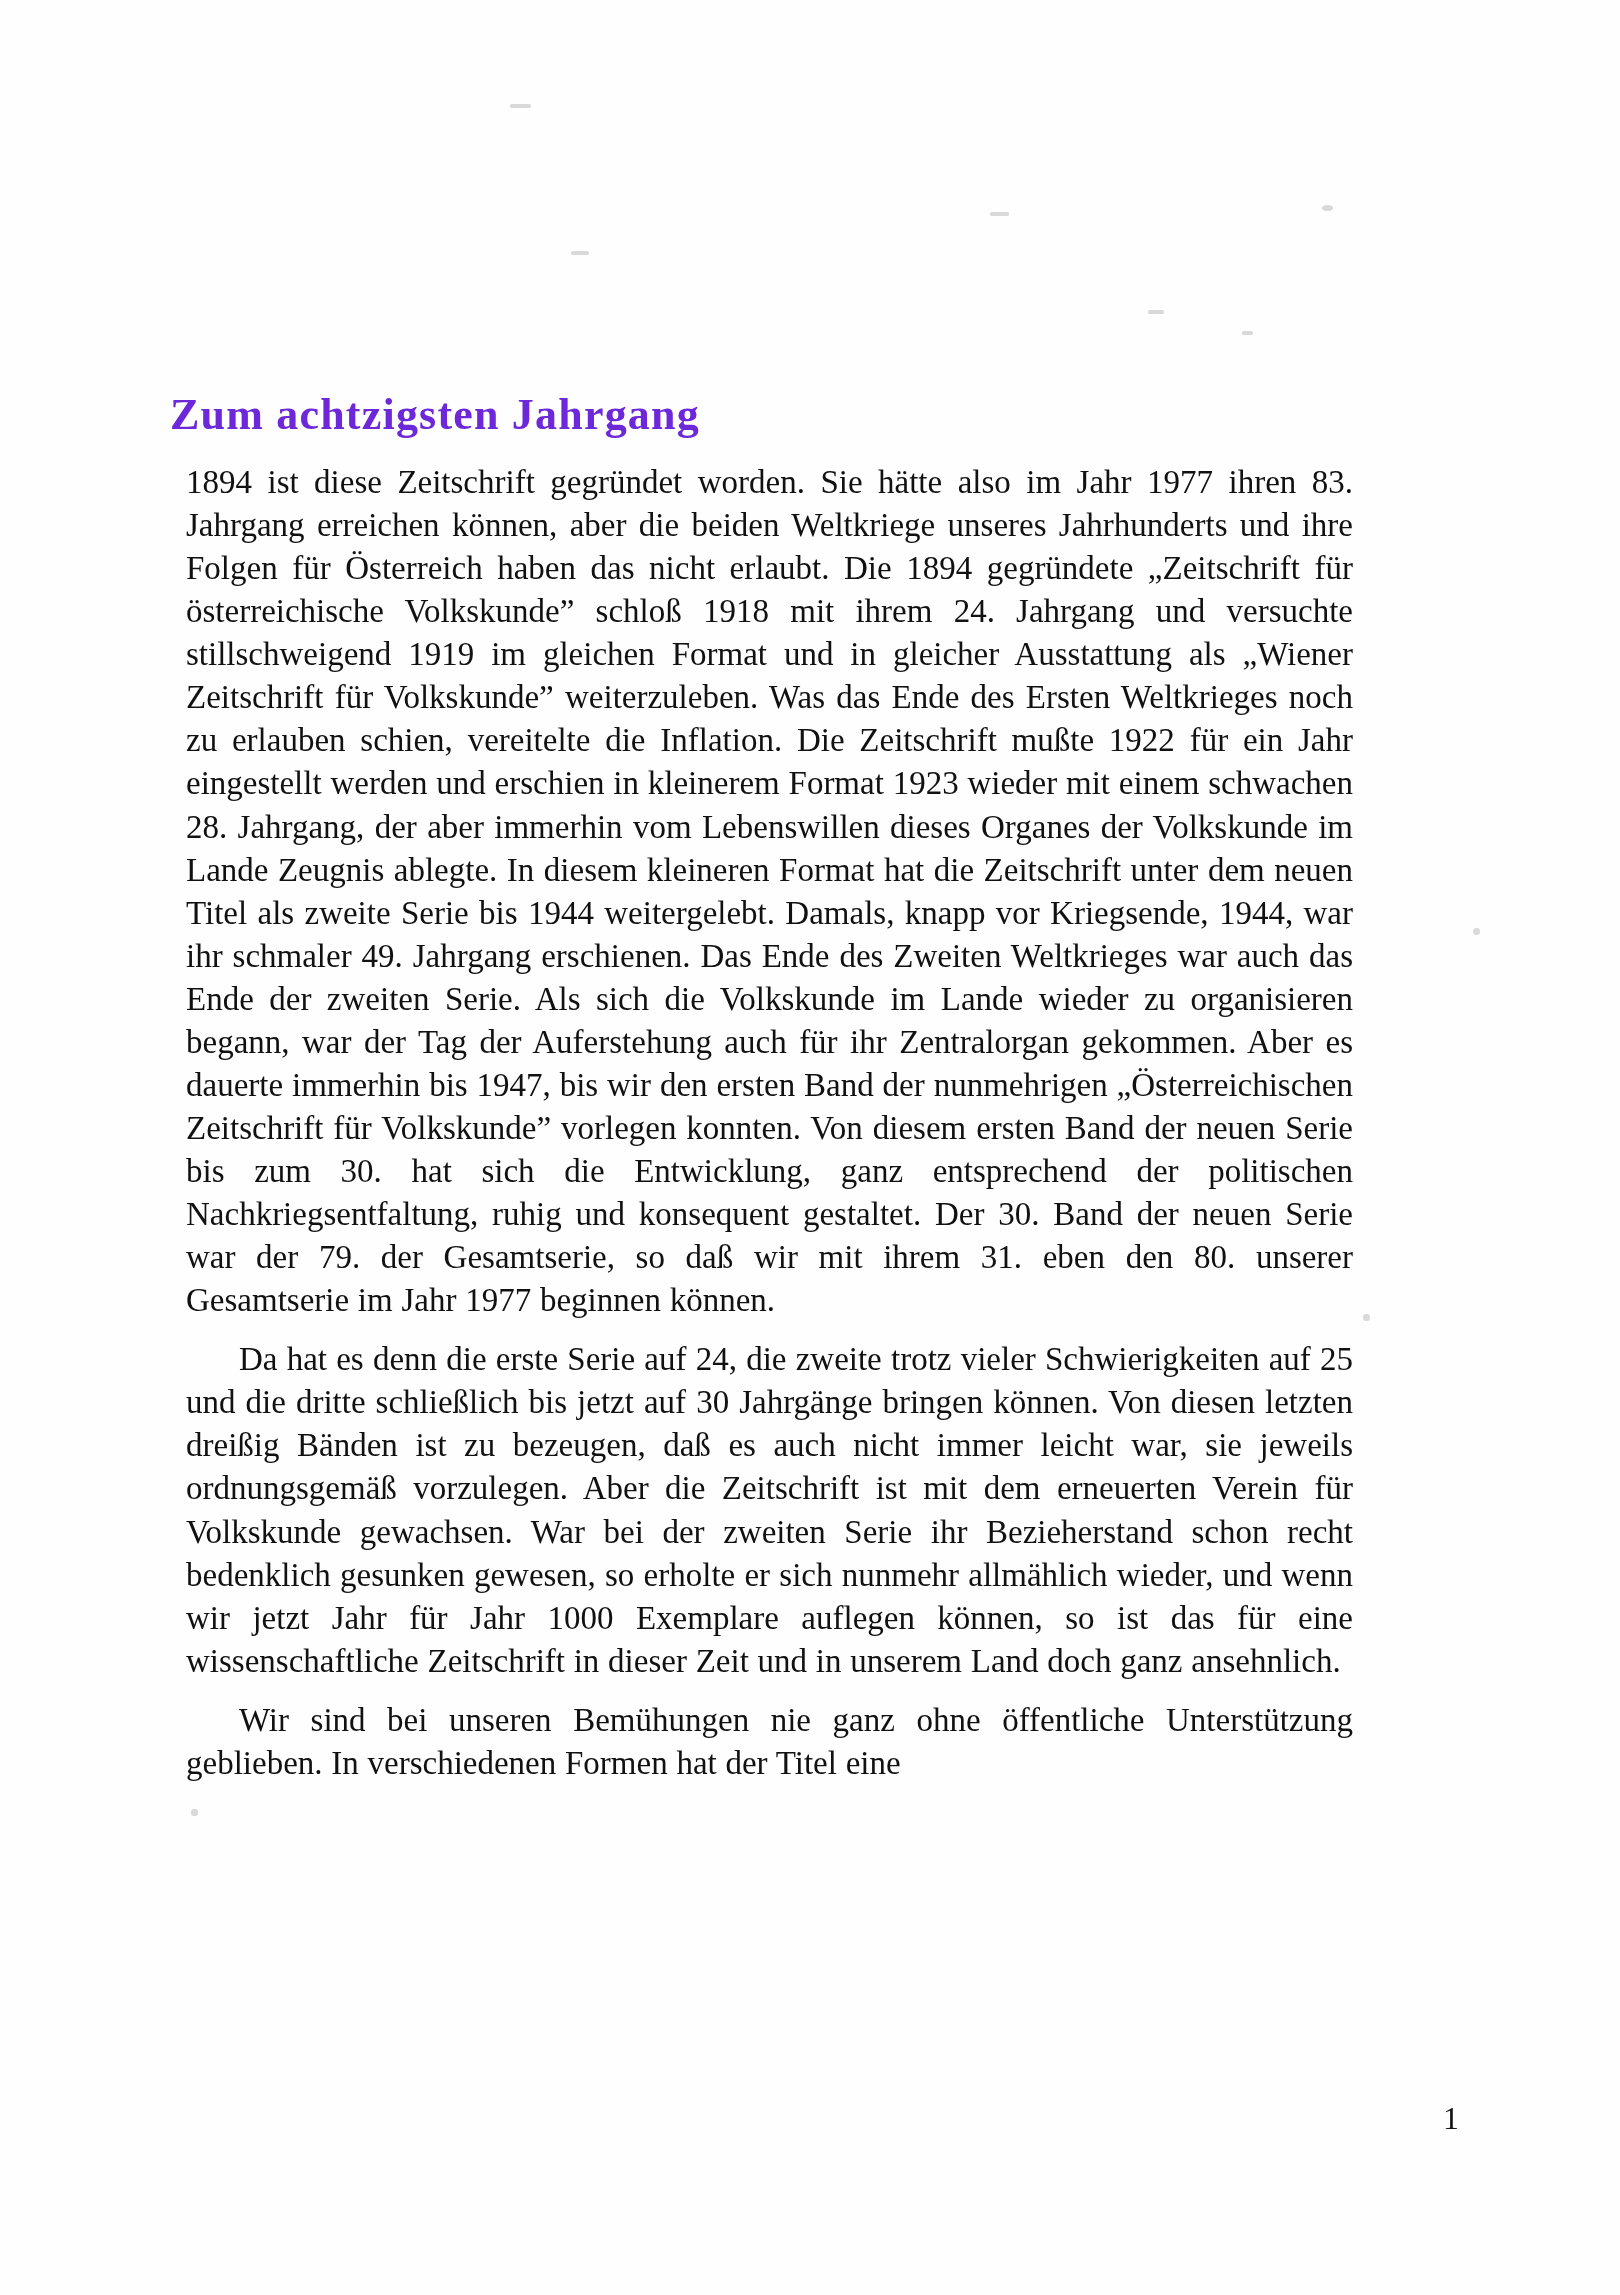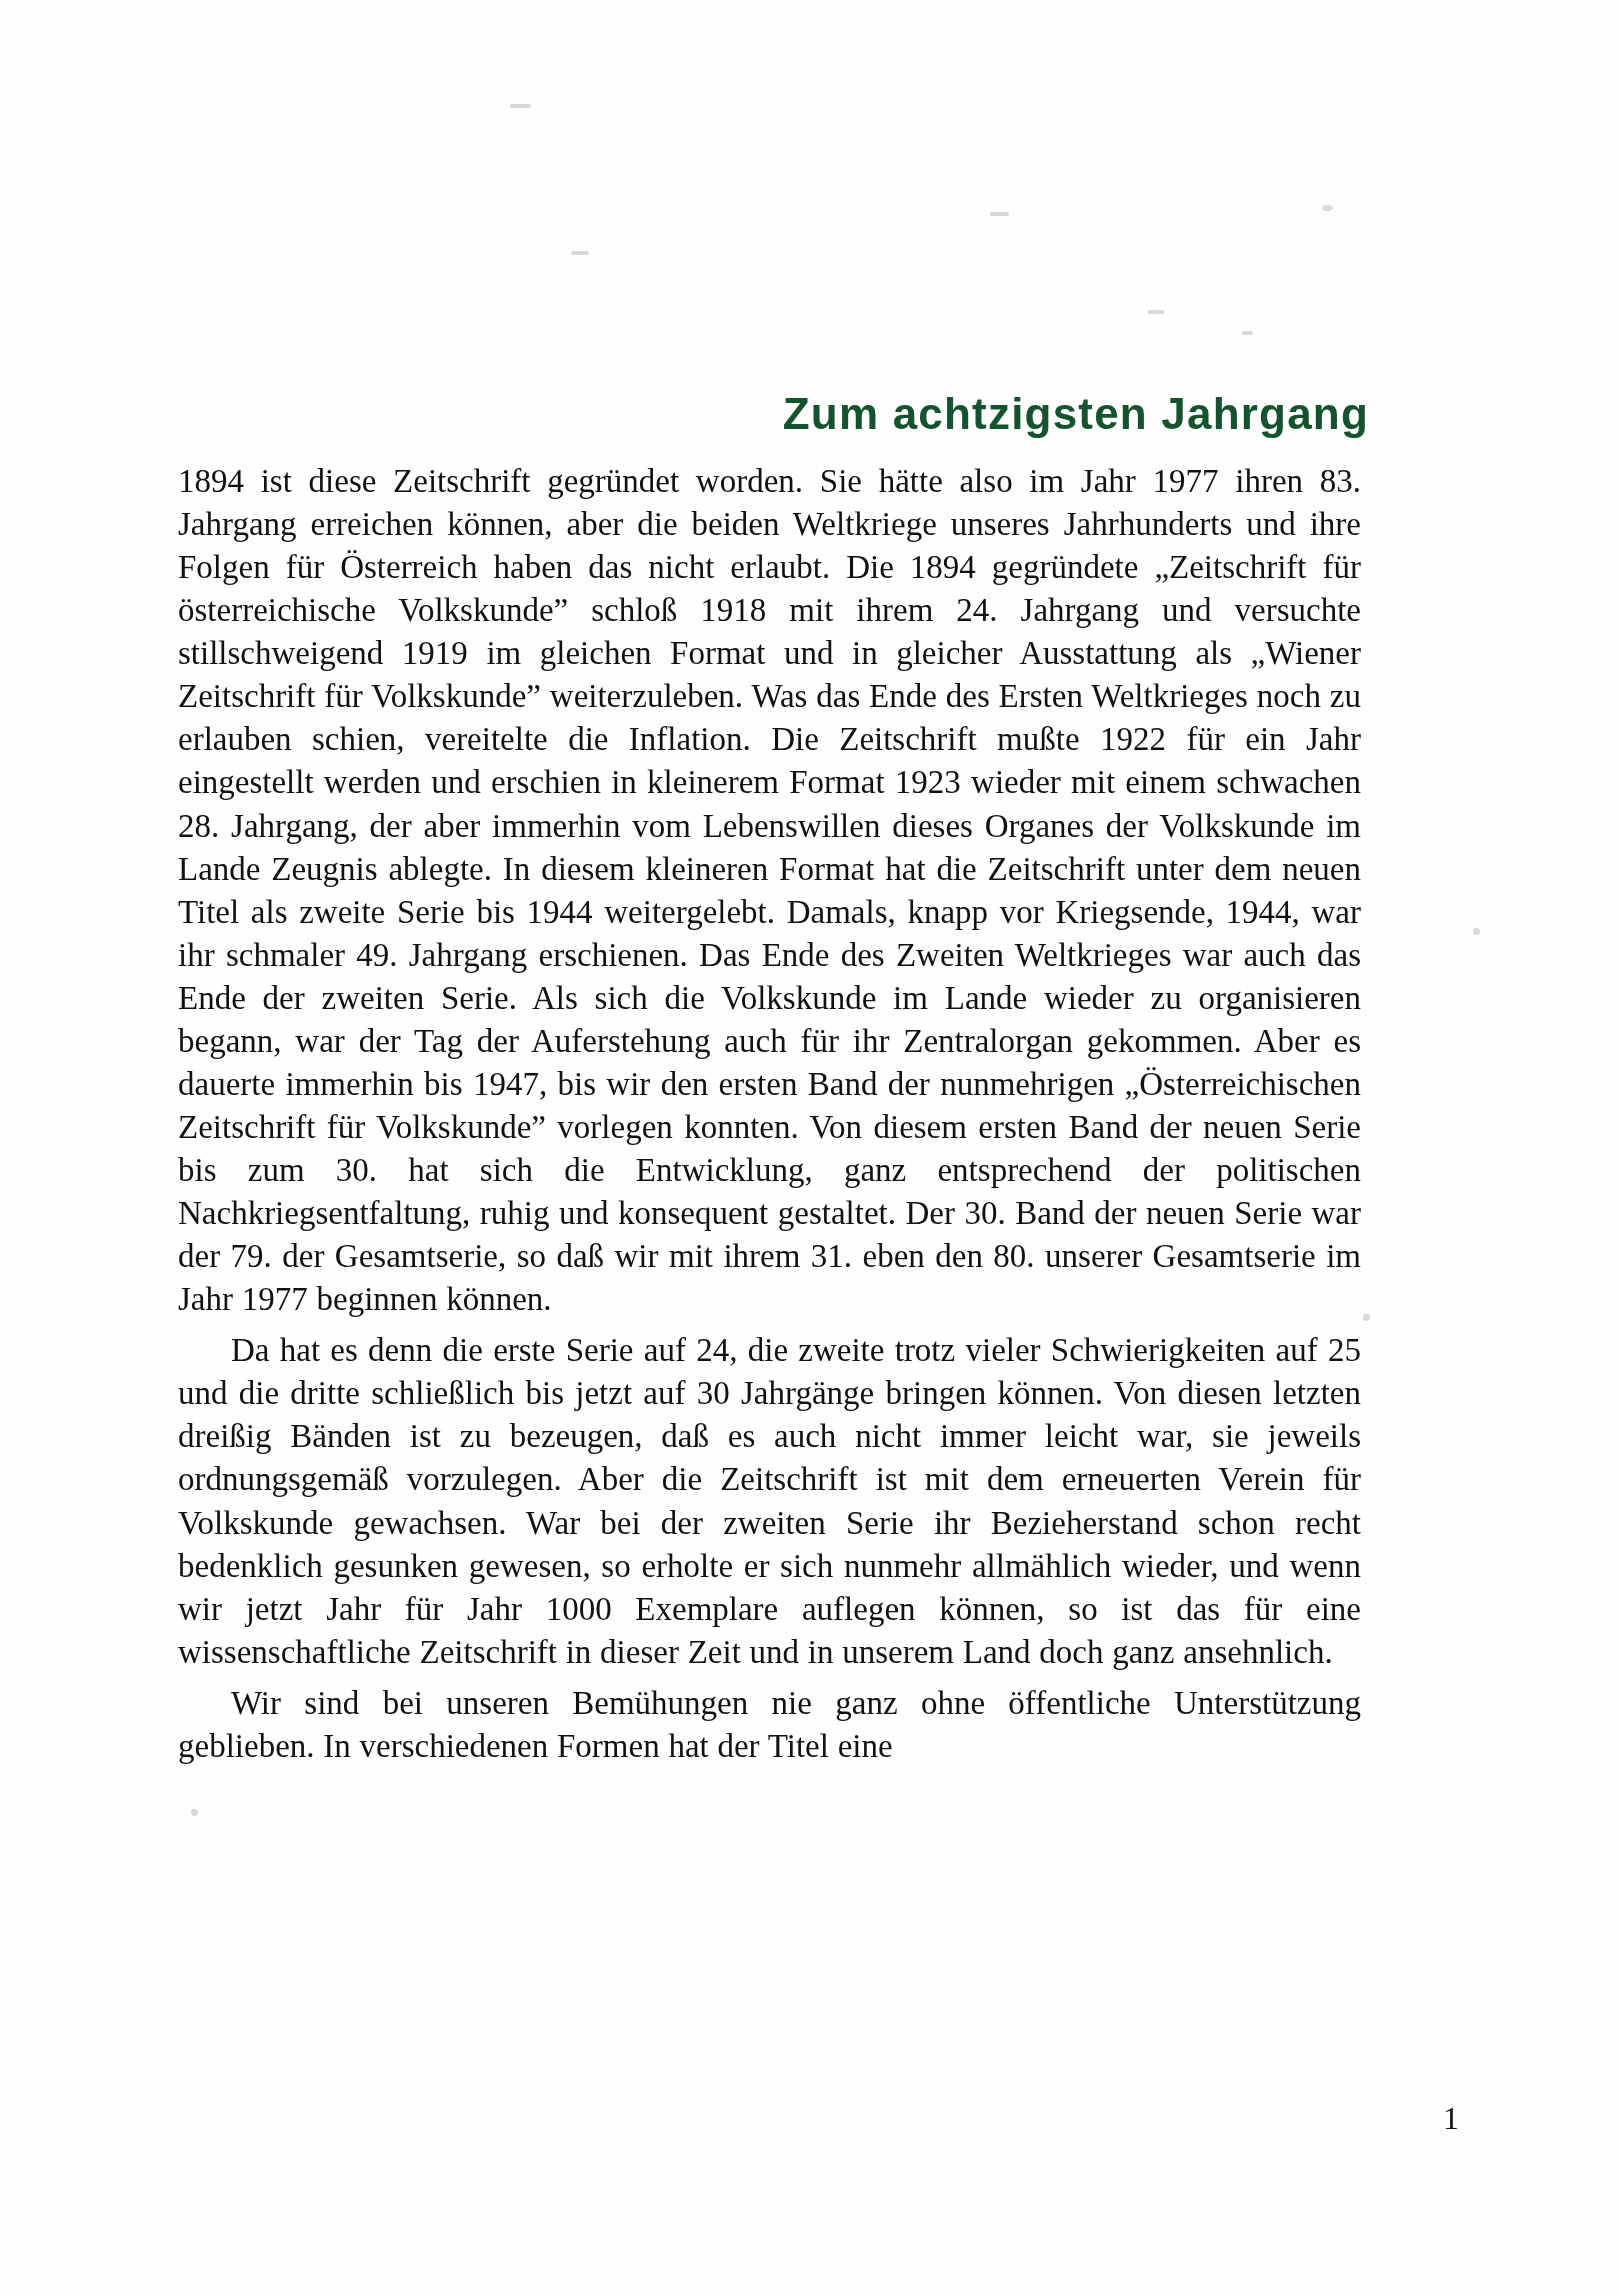--- a/index.html
+++ b/index.html
@@ -39,30 +39,30 @@
   .speck.s8 { left: 1363px; top: 1314px; width: 6.5px;  height: 6.5px; }
   .speck.s9 { left: 191px;  top: 1809px; width: 6.5px;  height: 6.5px; }
 
   .content {
     position: absolute;
     left: 170px;
     top: 389px;
     width: 1199px;
   }
   .doc-title {
-    font-family: Liberation Sans, sans-serif;
+    font-family: Liberation Serif, serif;
     font-weight: 700;
     font-size: 44px;
     letter-spacing: 1.2px;
-    text-align: right;
+    text-align: left;
     margin: 0 0 21px 0;
-    color: #14532d;
+    color: #6d28d9;
   }
   .body-text p {
-    margin: 8px;
+    margin: 16px;
     font-size: 33px;
     line-height: 1.305;
     text-align: justify;
     text-justify: inter-word;
     color: #111111;
     word-spacing: 0.5px;
   }
   .body-text p.indent {
     text-indent: 53px;
   }

